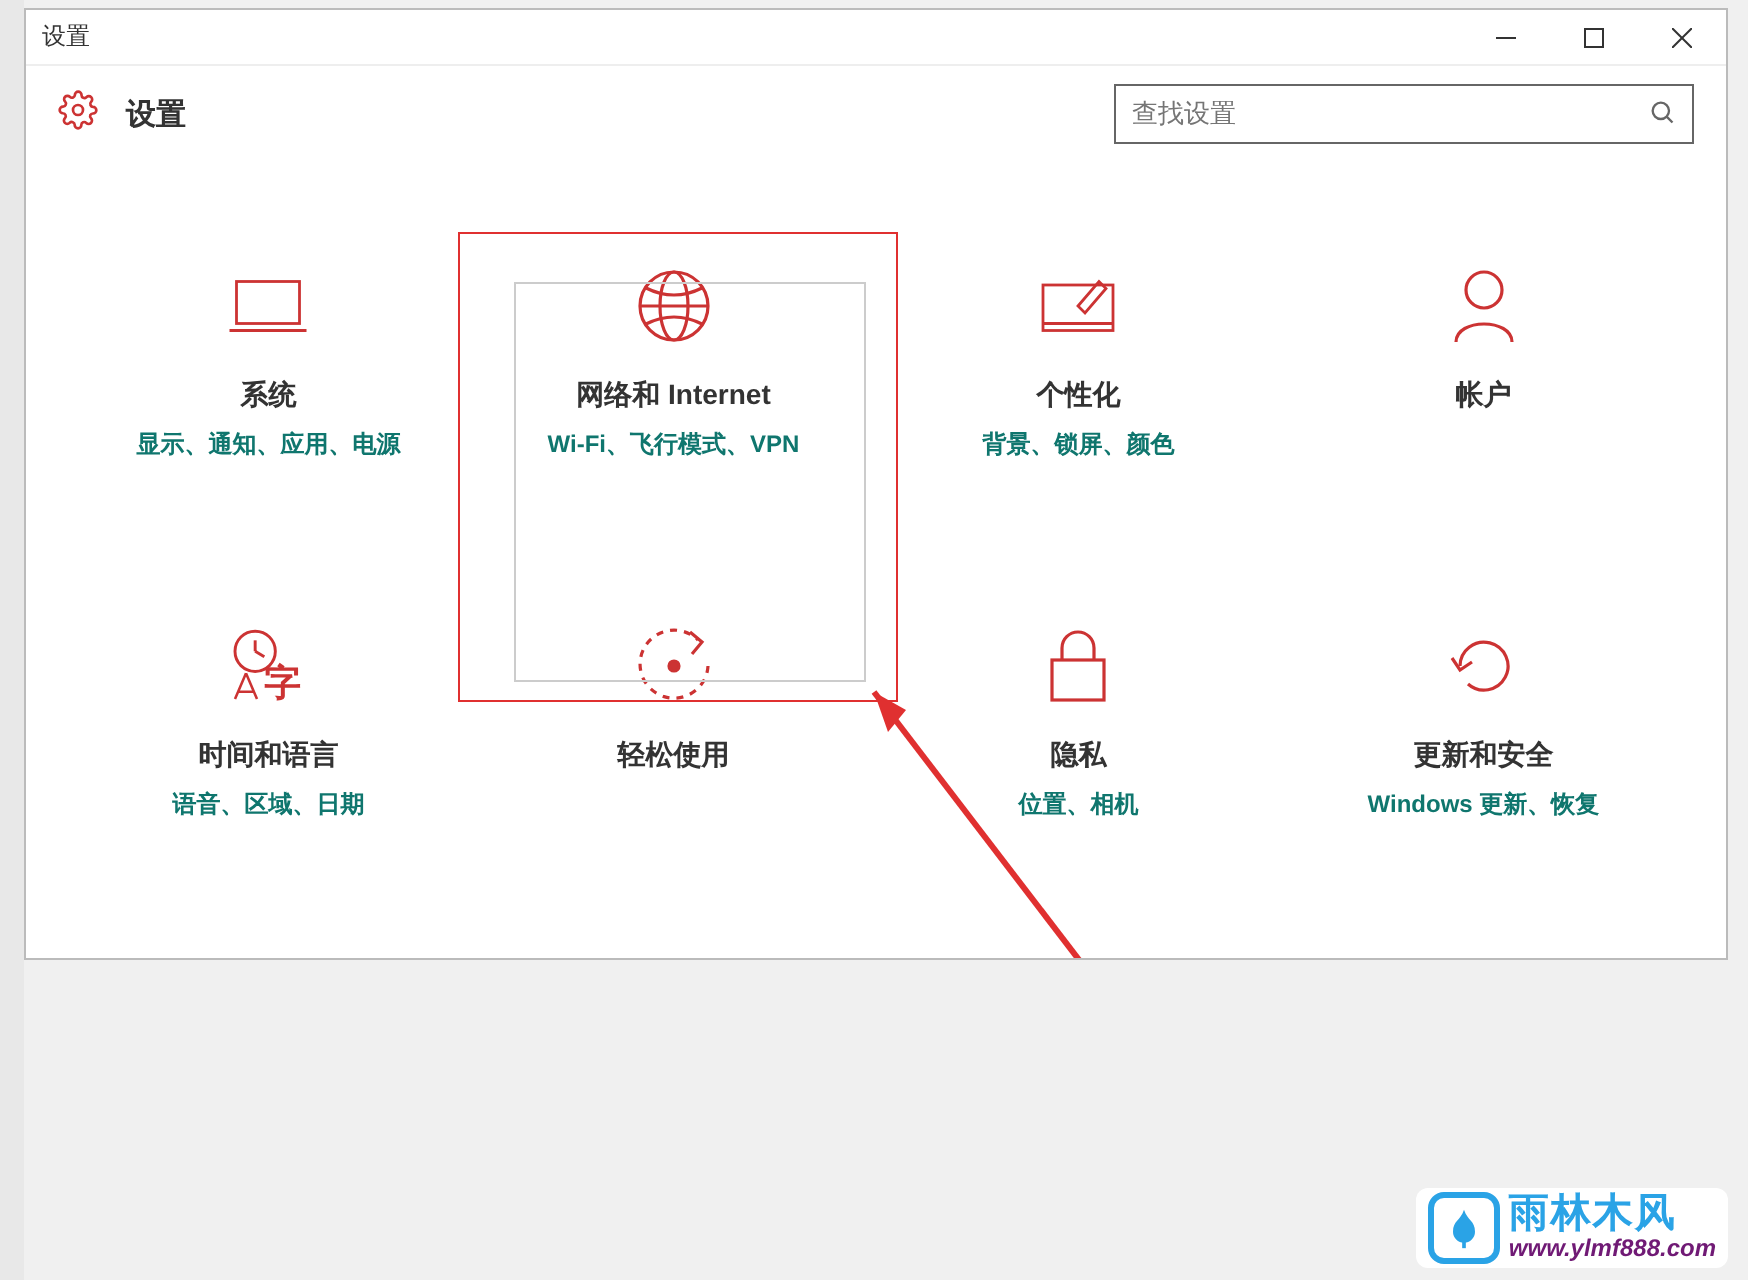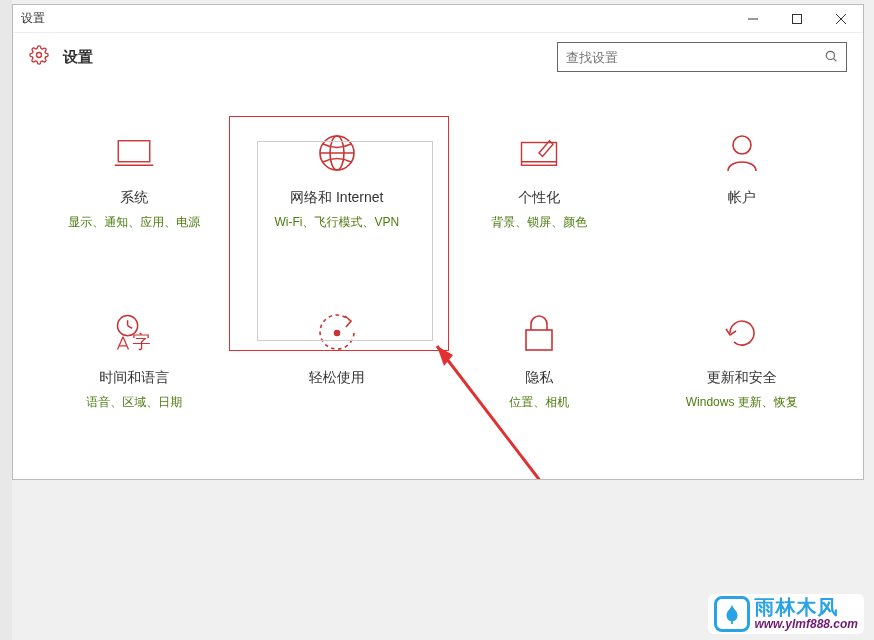--- a/index.html
+++ b/index.html
@@ -7,31 +7,31 @@
     .window { position: absolute; left: 12px; top: 4px; width: 852px; height: 476px; background: #fff; border: 1px solid #bbb; display: flex; flex-direction: column; }
     .titlebar { height: 28px; display: flex; align-items: center; justify-content: space-between; border-bottom: 1px solid #eee; padding-left: 8px; }
     .titlebar-title { font-size: 12px; color: #333; }
     .titlebar-buttons { display: flex; }
     .tb-btn { width: 44px; height: 28px; display: flex; align-items: center; justify-content: center; font-size: 11px; color: #333; cursor: pointer; }
     .header { height: 48px; display: flex; align-items: center; justify-content: space-between; padding: 0 16px; }
     .header-left { display: flex; align-items: center; gap: 14px; }
     .gear { color: #cc3333; }
     .header-title { font-size: 15px; font-weight: 600; color: #333; }
     .search-box { width: 290px; height: 30px; border: 1px solid #666; display: flex; align-items: center; justify-content: space-between; padding: 0 8px; }
-    .search-box input { border: none; outline: none; font-size: 13px; width: 250px; font-family: Liberation Sans, sans-serif; }
+    .search-box input { border: none; outline: none; font-size: 13px; width: 250px; font-family: Liberation Serif, serif; }
     .search-icon { color: #666; font-size: 13px; }
-    .content { flex: 1; padding: 40px 20px 0 20px; overflow-y: auto; position: relative; }
+    .content { flex: 1; padding: 40px 20px 0 20px; overflow-y: auto; position: relative; font-weight: bold; }
     .content::-webkit-scrollbar { width: 16px; }
     .content::-webkit-scrollbar-track { background: #f0f0f0; }
     .content::-webkit-scrollbar-thumb { background: #ccc; }
     .grid { display: grid; grid-template-columns: repeat(4, 1fr); column-gap: 0; row-gap: 60px; }
     .tile { display: flex; flex-direction: column; align-items: center; text-align: center; padding: 10px 4px; cursor: pointer; }
     .tile-icon { height: 44px; display: flex; align-items: center; justify-content: center; color: #cc3333; margin-bottom: 14px; }
     .tile-title { font-size: 14px; color: #333; margin-bottom: 6px; }
-    .tile-sub { font-size: 12px; color: #4d7c0f; line-height: 1.5; max-width: 160px; }
+    .tile-sub { font-size: 12px; color: #0f766e; line-height: 1.5; max-width: 160px; }
     .highlight-box { position: absolute; left: 216px; top: 35px; width: 220px; height: 235px; border: 1px solid #e03030; pointer-events: none; }
     .highlight-inner { position: absolute; left: 244px; top: 60px; width: 176px; height: 200px; border: 1px solid #ccc; pointer-events: none; }
     .arrow { position: absolute; pointer-events: none; left: 0; top: 0; }
     .watermark { position: absolute; right: 10px; bottom: 6px; display: flex; align-items: center; gap: 4px; background: #fff; padding: 2px 6px; border-radius: 6px; }
     .wm-icon { width: 36px; height: 36px; border: 3px solid #2aa3e6; border-radius: 8px; display: flex; align-items: center; justify-content: center; color: #2aa3e6; font-size: 20px; }
     .wm-text { display: flex; flex-direction: column; line-height: 1.05; }
     .wm-line1 { font-size: 20px; font-weight: bold; color: #2aa3e6; letter-spacing: 1px; }
     .wm-line2 { font-size: 12px; font-weight: bold; font-style: italic; color: #701a75; }
     .bg-edge { position: absolute; background: #e8e8e8; }
     .bg-left { left: 0; top: 0; width: 12px; height: 640px; }

